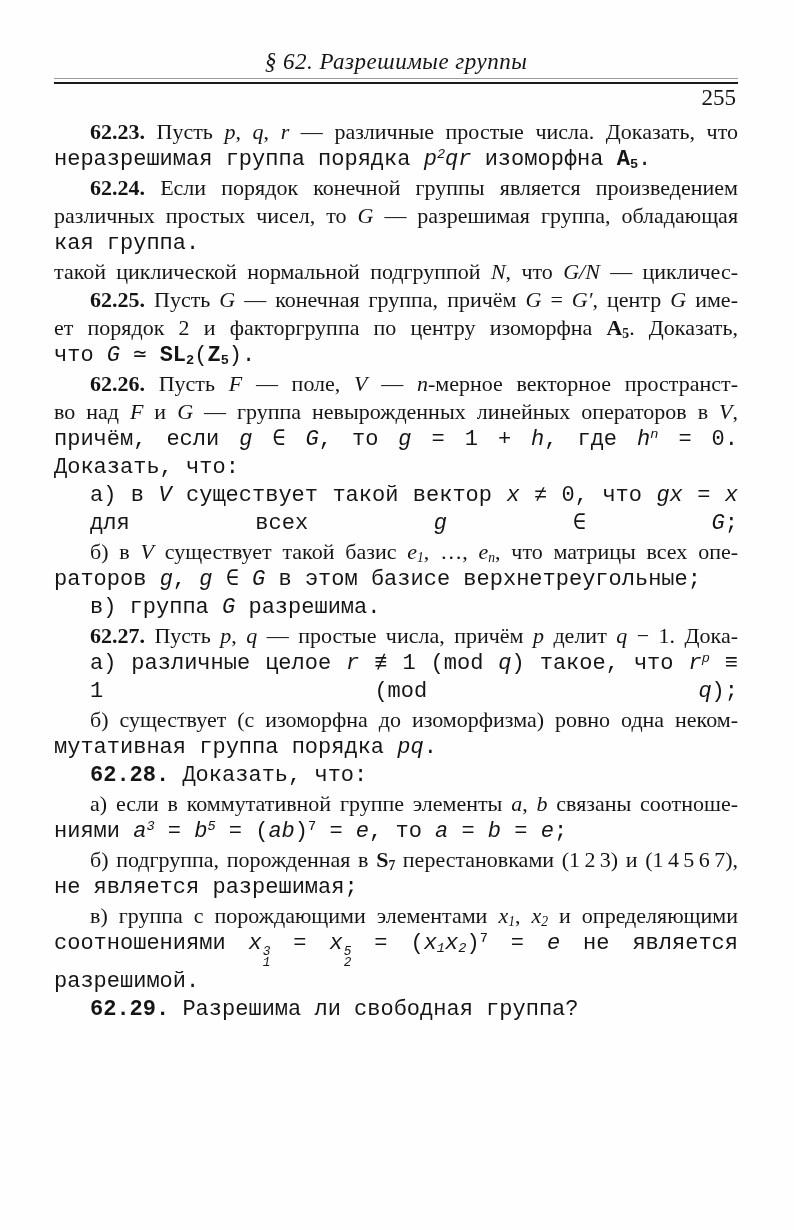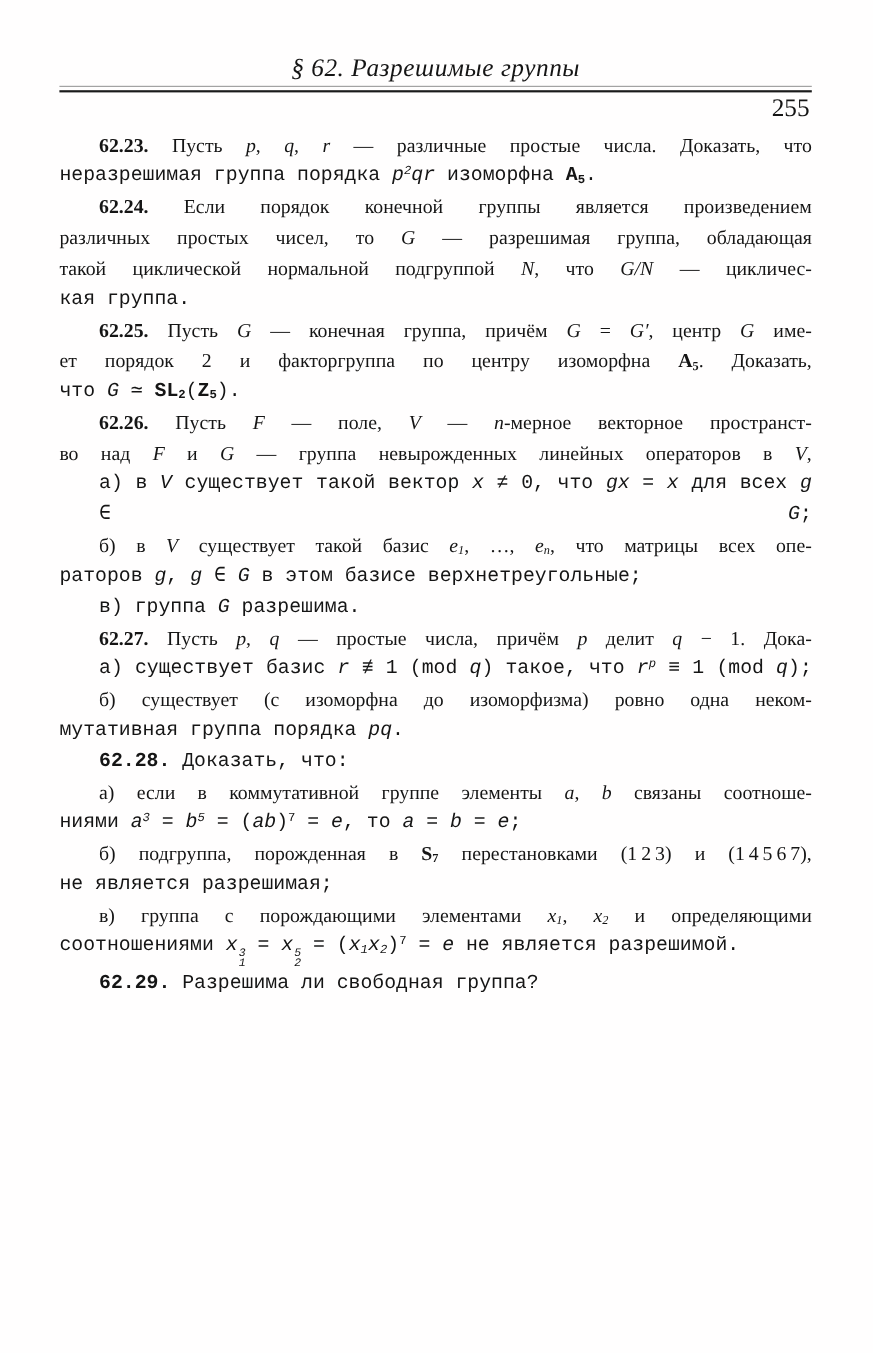--- a/index.html
+++ b/index.html
@@ -36,21 +36,21 @@
   .rule { margin-top: 4px; }
   .rule-thin  { height: 1px; background: #9a9a9a; }
   .rule-thick { height: 2px; background: #1b1b1b; margin-top: 3px; }
 
   
   .problems { margin-top: 34px; }
   .problem { margin-top: 0; }
   .problem:first-child { margin-top: 0; }
   .para { margin: 0; }
   .line {
-    font-size: 18px;
+    font-size: 22px;
     line-height: 28px;
     text-align: justify;
     text-align-last: justify;
   }
   .line.first { padding-left: 36px; }
   .line.last  { text-align-last: left; font-family: Liberation Mono, monospace; }
   .line.jfull { text-align-last: justify; }
 
   .m { font-style: italic; }
   .b { font-weight: bold; }
@@ -92,53 +92,54 @@
       <div class="problem">
         <div class="para">
           <div class="line first"><span class="b">62.23.</span><span class="t"> Пусть </span><span class="m">p</span><span class="t">, </span><span class="m">q</span><span class="t">, </span><span class="m">r</span><span class="t"> — различные простые числа. Доказать, что</span></div>
           <div class="line last"><span class="t">неразрешимая группа порядка </span><span class="m">p<sup>2</sup></span><span class="m">qr</span><span class="t"> изоморфна </span><span class="b">A<sub>5</sub></span><span class="t">.</span></div>
         </div>
       </div>
       <div class="problem">
         <div class="para">
           <div class="line first"><span class="b">62.24.</span><span class="t"> Если порядок конечной группы является произведением</span></div>
           <div class="line"><span class="t">различных простых чисел, то </span><span class="m">G</span><span class="t"> — разрешимая группа, обладающая</span></div>
+          <div class="line last"><span class="t">кая группа.</span></div>
           <div class="line"><span class="t">такой циклической нормальной подгруппой </span><span class="m">N</span><span class="t">, что </span><span class="m">G/N</span><span class="t"> — цикличес-</span></div>
-          <div class="line last"><span class="t">кая группа.</span></div>
         </div>
       </div>
       <div class="problem">
         <div class="para">
           <div class="line first"><span class="b">62.25.</span><span class="t"> Пусть </span><span class="m">G</span><span class="t"> — конечная группа, причём </span><span class="m">G</span><span class="t"> = </span><span class="m">G′</span><span class="t">, центр </span><span class="m">G</span><span class="t"> име-</span></div>
           <div class="line"><span class="t">ет порядок 2 и факторгруппа по центру изоморфна </span><span class="b">A<sub>5</sub></span><span class="t">. Доказать,</span></div>
           <div class="line last"><span class="t">что </span><span class="m">G</span><span class="t"> ≃ </span><span class="b">SL<sub>2</sub></span><span class="t">(</span><span class="b">Z<sub>5</sub></span><span class="t">).</span></div>
         </div>
       </div>
       <div class="problem">
         <div class="para">
           <div class="line first"><span class="b">62.26.</span><span class="t"> Пусть </span><span class="m">F</span><span class="t"> — поле, </span><span class="m">V</span><span class="t"> — </span><span class="m">n</span><span class="t">-мерное векторное пространст-</span></div>
           <div class="line"><span class="t">во над </span><span class="m">F</span><span class="t"> и </span><span class="m">G</span><span class="t"> — группа невырожденных линейных операторов в </span><span class="m">V</span><span class="t">,</span></div>
+          <div class="line last"><span class="t">причём, если </span><span class="m">g</span><span class="t"> ∈ </span><span class="m">G</span><span class="t">, то </span><span class="m">g</span><span class="t"> = 1 + </span><span class="m">h</span><span class="t">, где </span><span class="m">h<sup>n</sup></span><span class="t"> = 0. Доказать, что:</span></div>
         </div>
         <div class="para">
           <div class="line first last jfull"><span class="t">а) в </span><span class="m">V</span><span class="t"> существует такой вектор </span><span class="m">x</span><span class="t"> ≠ 0, что </span><span class="m">gx</span><span class="t"> = </span><span class="m">x</span><span class="t"> для всех </span><span class="m">g</span><span class="t"> ∈ </span><span class="m">G</span><span class="t">;</span></div>
         </div>
         <div class="para">
           <div class="line first"><span class="t">б) в </span><span class="m">V</span><span class="t"> существует такой базис </span><span class="m">e<sub>1</sub></span><span class="t">, …, </span><span class="m">e<sub>n</sub></span><span class="t">, что матрицы всех опе-</span></div>
           <div class="line last"><span class="t">раторов </span><span class="m">g</span><span class="t">, </span><span class="m">g</span><span class="t"> ∈ </span><span class="m">G</span><span class="t"> в этом базисе верхнетреугольные;</span></div>
         </div>
         <div class="para">
           <div class="line first last"><span class="t">в) группа </span><span class="m">G</span><span class="t"> разрешима.</span></div>
         </div>
       </div>
       <div class="problem">
         <div class="para">
           <div class="line first"><span class="b">62.27.</span><span class="t"> Пусть </span><span class="m">p</span><span class="t">, </span><span class="m">q</span><span class="t"> — простые числа, причём </span><span class="m">p</span><span class="t"> делит </span><span class="m">q</span><span class="t"> − 1. Дока-</span></div>
         </div>
         <div class="para">
-          <div class="line first last jfull"><span class="t">а) существует базис </span><span class="m">r</span><span class="t"> ≢ 1 (mod </span><span class="m">q</span><span class="t">) такое, что </span><span class="m">r<sup>p</sup></span><span class="t"> ≡ 1 (mod </span><span class="m">q</span><span class="t">);</span></div>
+          <div class="line first last jfull"><span class="t">а) различные целое </span><span class="m">r</span><span class="t"> ≢ 1 (mod </span><span class="m">q</span><span class="t">) такое, что </span><span class="m">r<sup>p</sup></span><span class="t"> ≡ 1 (mod </span><span class="m">q</span><span class="t">);</span></div>
         </div>
         <div class="para">
           <div class="line first"><span class="t">б) существует (с изоморфна до изоморфизма) ровно одна неком-</span></div>
           <div class="line last"><span class="t">мутативная группа порядка </span><span class="m">pq</span><span class="t">.</span></div>
         </div>
       </div>
       <div class="problem">
         <div class="para">
           <div class="line first last"><span class="b">62.28.</span><span class="t"> Доказать, что:</span></div>
         </div>

